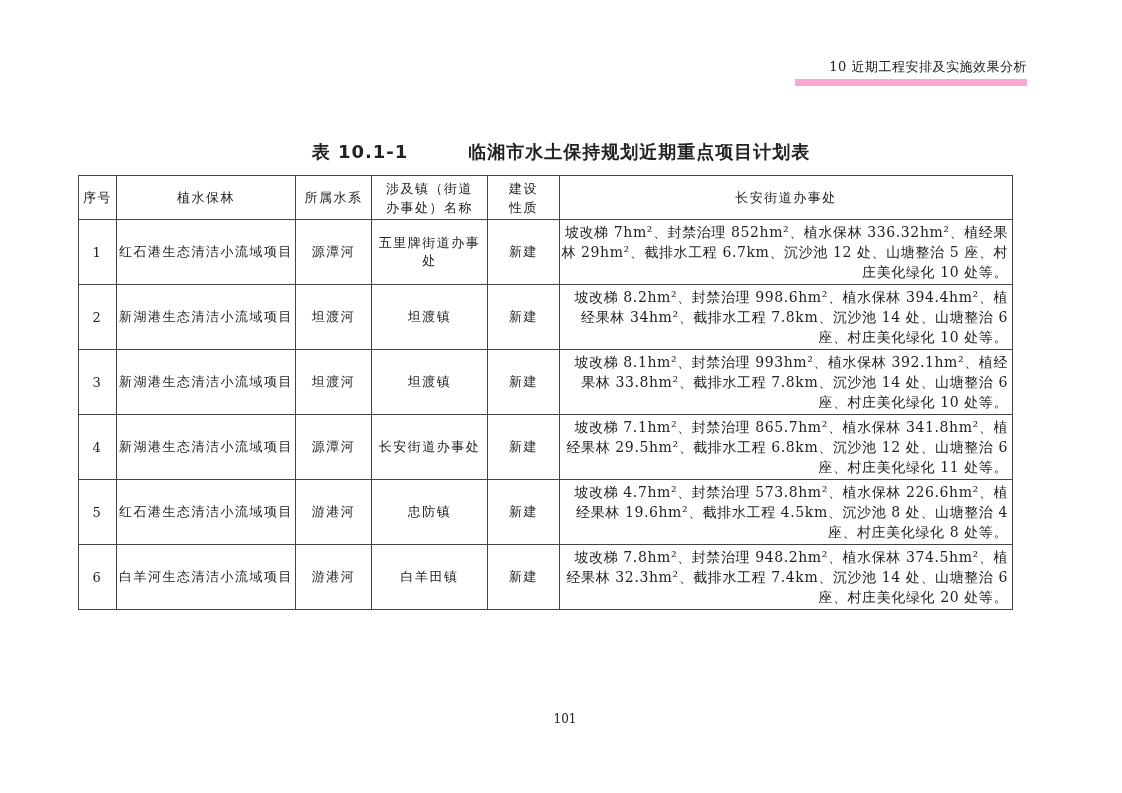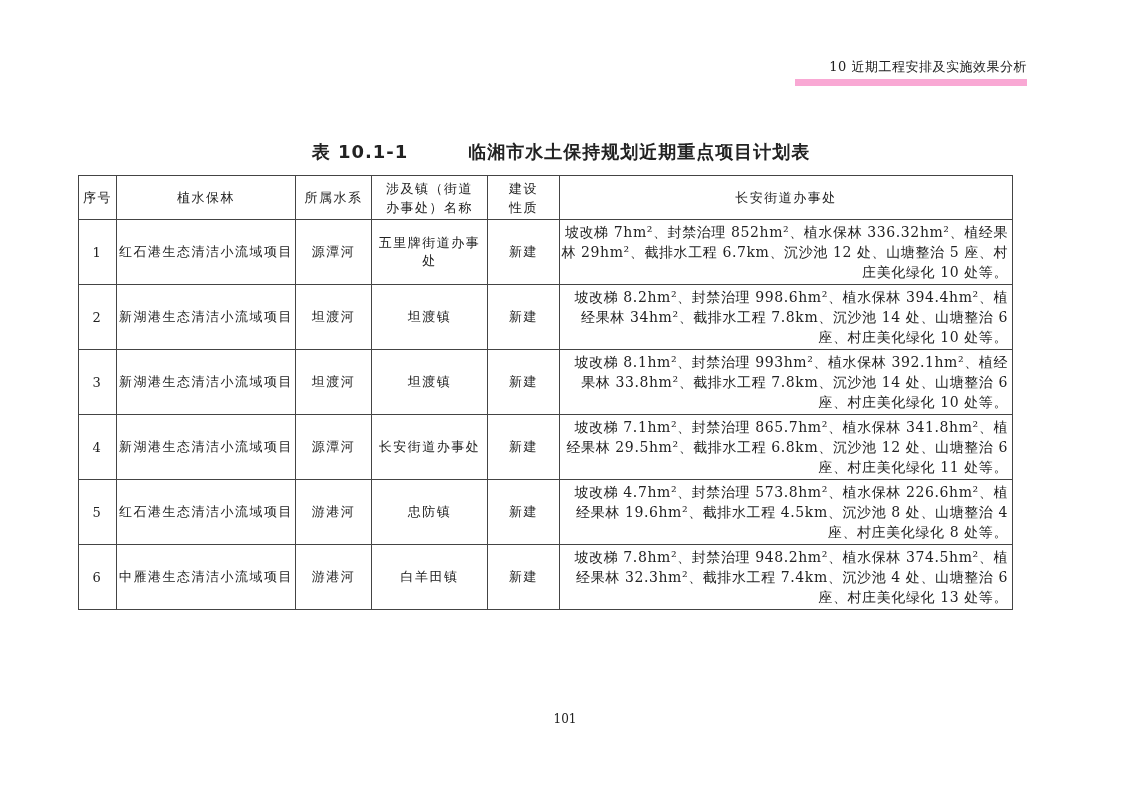--- a/index.html
+++ b/index.html
@@ -108,22 +108,22 @@
     <tr>
       <td>5</td>
       <td>红石港生态清洁小流域项目</td>
       <td>游港河</td>
       <td>忠防镇</td>
       <td>新建</td>
       <td class="content">坡改梯 4.7hm²、封禁治理 573.8hm²、植水保林 226.6hm²、植经果林 19.6hm²、截排水工程 4.5km、沉沙池 8 处、山塘整治 4 座、村庄美化绿化 8 处等。</td>
     </tr>
     <tr>
       <td>6</td>
-      <td>中雁港生态清洁小流域项目</td>
+      <td>白羊河生态清洁小流域项目</td>
       <td>游港河</td>
       <td>白羊田镇</td>
       <td>新建</td>
-      <td class="content">坡改梯 7.8hm²、封禁治理 948.2hm²、植水保林 374.5hm²、植经果林 32.3hm²、截排水工程 7.4km、沉沙池 4 处、山塘整治 6 座、村庄美化绿化 13 处等。</td>
+      <td class="content">坡改梯 7.8hm²、封禁治理 948.2hm²、植水保林 374.5hm²、植经果林 32.3hm²、截排水工程 7.4km、沉沙池 14 处、山塘整治 6 座、村庄美化绿化 20 处等。</td>
     </tr>
   </tbody>
 </table>
 
 <div class="page-number">101</div>
 
 </body></html>

